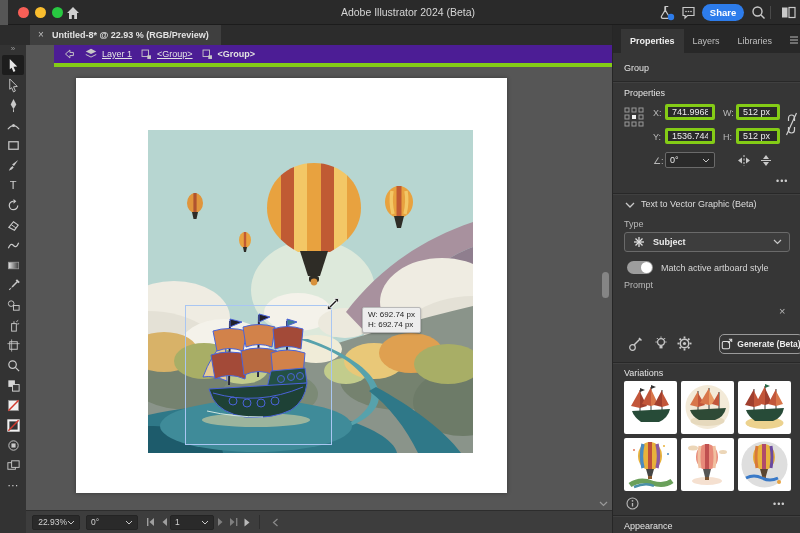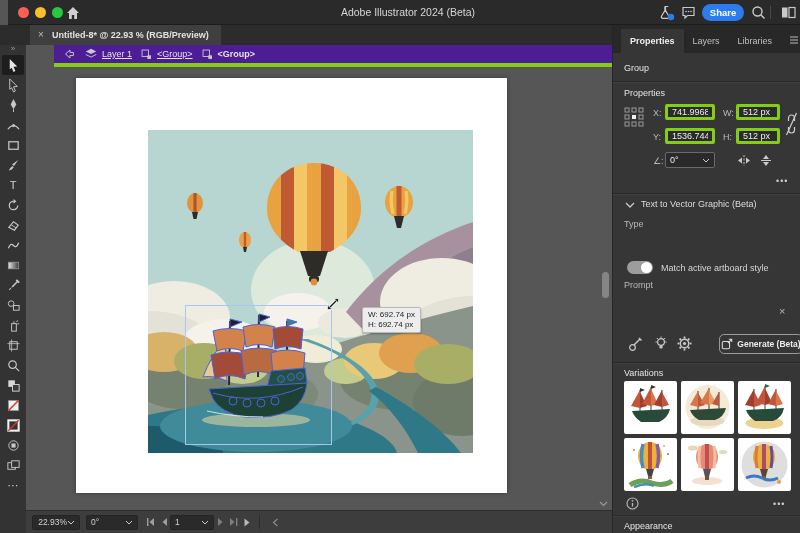--- a/index.html
+++ b/index.html
@@ -543,20 +543,34 @@
     <line x1="2" y1="6.5" x2="12" y2="6.5" stroke="#c9c9c9"></line>
   </svg>
   <div class="abs dots" style="left:163px;top:151px">•••</div>
   <div class="pdiv" style="top:168px"></div>
 
   <svg class="abs" style="left:12px;top:177px" width="10" height="7" viewBox="0 0 10 7">
       <polyline points="1,1 5,5 9,1" fill="none" stroke="#c9c9c9" stroke-width="1.3"></polyline>
     </svg>
   <div class="abs" style="left:28px;top:174px;color:#dcdcdc">Text to Vector Graphic (Beta)</div>
   <div class="abs lbl" style="left:11px;top:194px">Type</div>
+  <div class="combo" style="left:11px;top:207px;width:166px;height:20px;background:#3d3d3d;border-radius:3px">
+    <svg style="margin-left:8px" width="12" height="12" viewBox="0 0 12 12">
+      <g stroke="#e0e0e0" stroke-width="1.3">
+          <line x1="6" y1="1" x2="6" y2="11"></line>
+          <line x1="1" y1="6" x2="11" y2="6"></line>
+          <line x1="2.5" y1="2.5" x2="9.5" y2="9.5"></line>
+          <line x1="9.5" y1="2.5" x2="2.5" y2="9.5"></line>
+        </g>
+    </svg>
+    <span class="val" style="margin-left:8px;font-weight:bold">Subject</span>
+    <svg style="margin-left:auto;margin-right:7px" width="9" height="6" viewBox="0 0 9 6">
+        <polyline points="1,1 4.5,4.5 8,1" fill="none" stroke="#c9c9c9" stroke-width="1.2"></polyline>
+      </svg>
+  </div>
   <div class="toggle" style="left:14px;top:236px">
       <div class="knob"></div>
     </div>
   <div class="abs" style="left:48px;top:238px;color:#d6d6d6">Match active artboard style</div>
   <div class="abs lbl" style="left:11px;top:255px">Prompt</div>
   <div class="abs" style="left:166px;top:280px;color:#b5b5b5;font-size:11px">×</div>
   <svg class="abs" style="left:14px;top:312px" width="16" height="15" viewBox="0 0 16 15">
     <line x1="13" y1="2" x2="7" y2="8" stroke="#c9c9c9" stroke-width="1.5"></line>
     <circle cx="5.5" cy="10.5" r="2.8" fill="none" stroke="#c9c9c9" stroke-width="1.2"></circle>
     <path d="M12,1 l2.5,2.5" stroke="#c9c9c9" stroke-width="1.5"></path>

